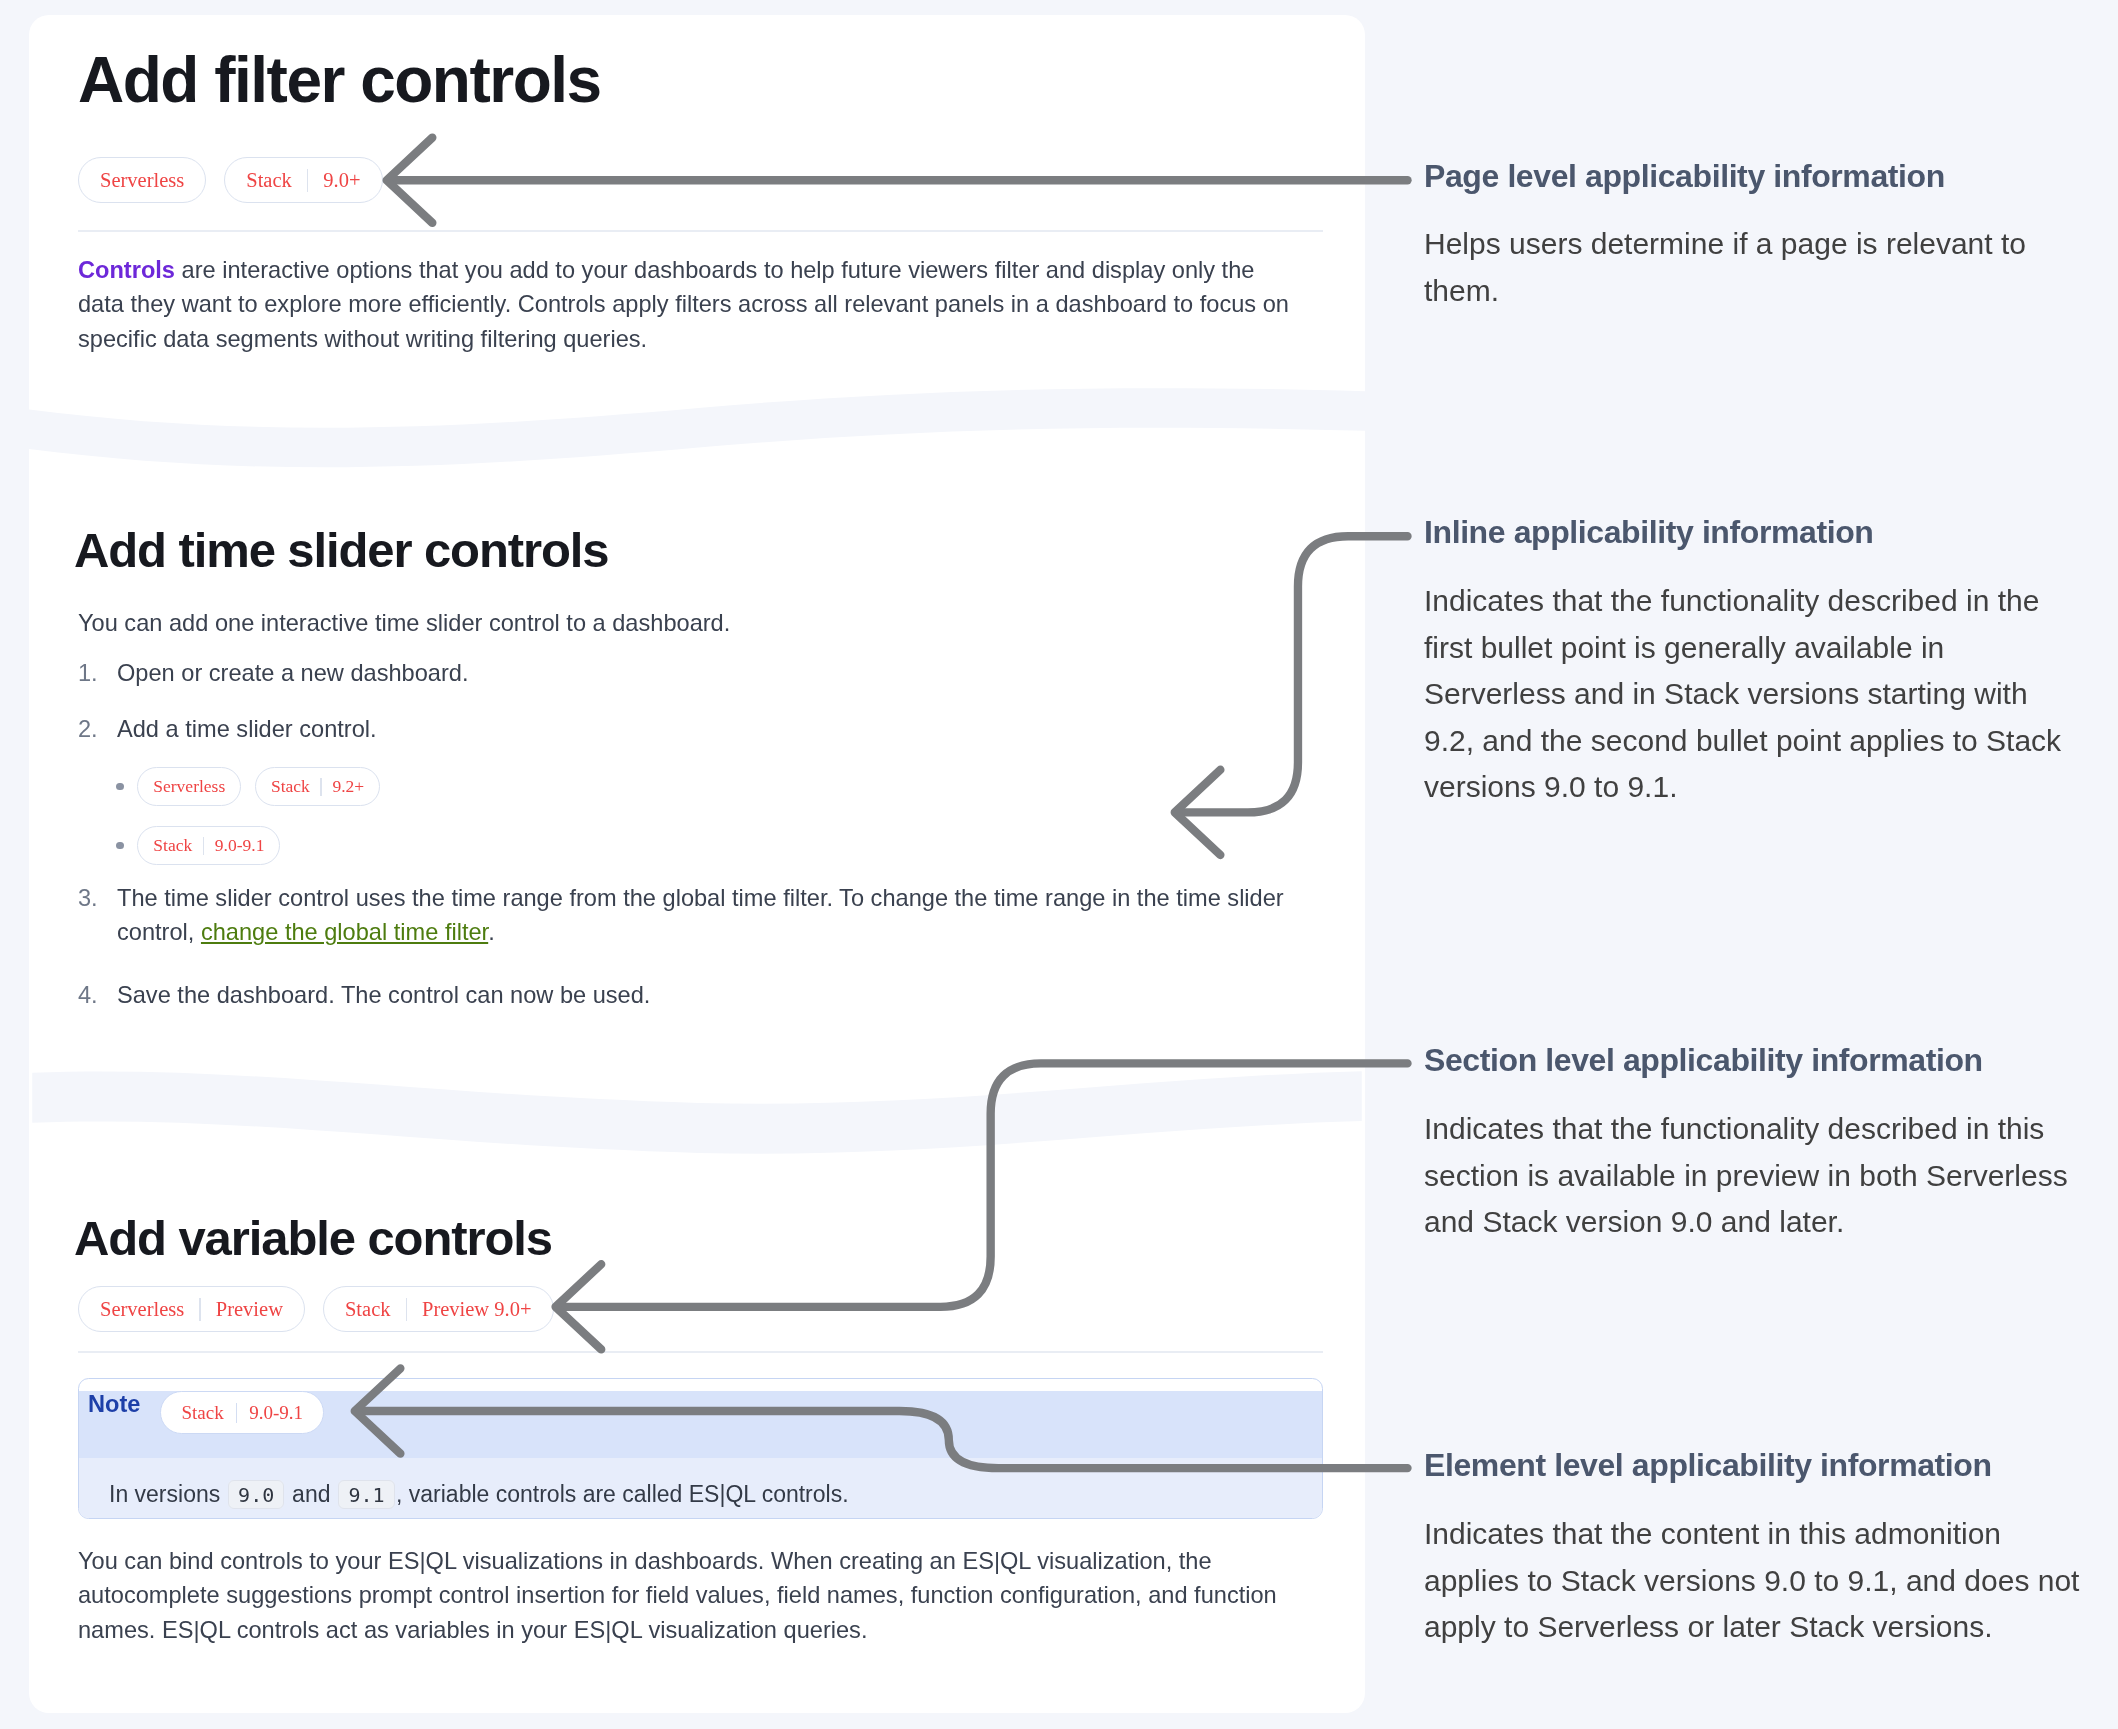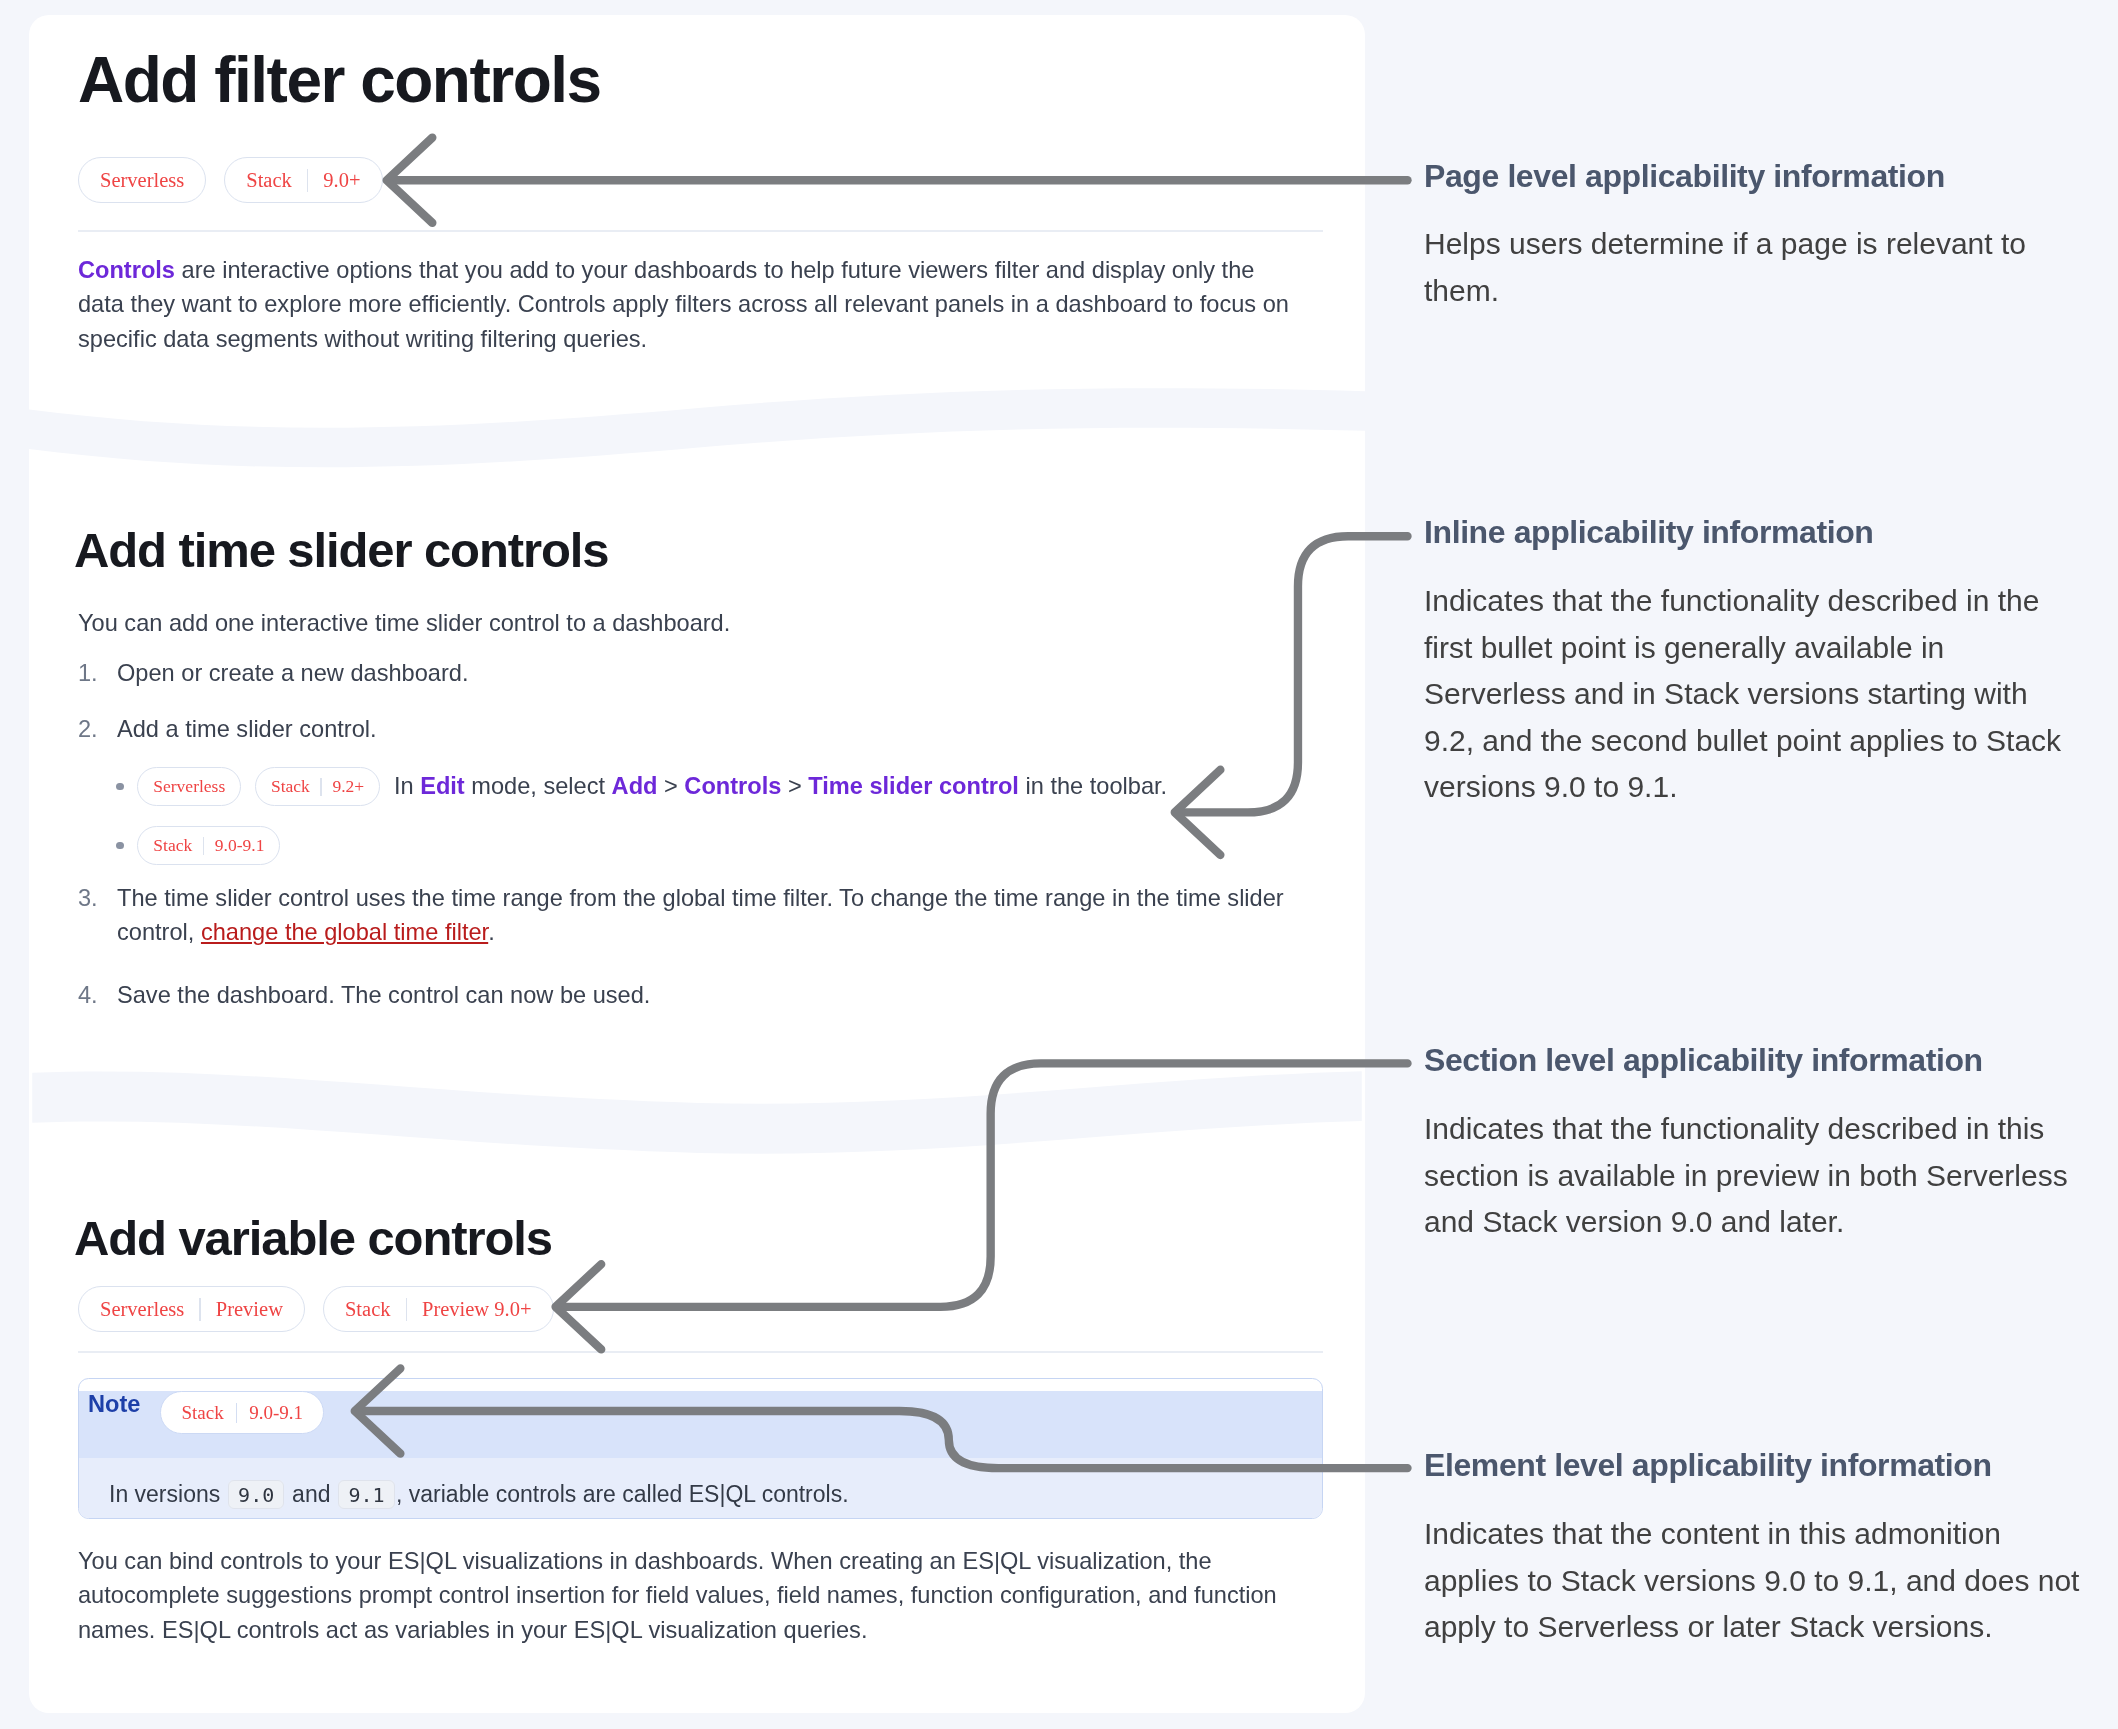--- a/index.html
+++ b/index.html
@@ -25,21 +25,21 @@
     position:absolute;left:78px;top:43px;
     font-size:64px;font-weight:700;color:#17191f;letter-spacing:-1.5px;
   }
   .h2{
     position:absolute;left:74px;
     font-size:49px;font-weight:700;color:#17191f;letter-spacing:-1.1px;
   }
   .body-text{font-size:23.6px;line-height:1.46;color:#3a414f;}
   .para{position:absolute;left:78px;}
   .seg-b{font-weight:700;color:#6d28d9;}
-  .seg-link{color:#b91c1c;text-decoration:underline;cursor:pointer;}
+  .seg-link{color:#4d7c0f;text-decoration:underline;cursor:pointer;}
   .seg-code{
     font-family:"DejaVu Sans Mono", monospace;
     font-size:20px;color:#2f3540;background:#eef1f6;
     border:0.8px solid #dfe3ec;border-radius:6px;padding:1.5px 9px;margin:0 1.5px;
   }
 
   
   .badge-row{position:absolute;display:flex;gap:18px;align-items:center;}
   .badge{
     display:inline-flex;align-items:center;background:#fff;
@@ -143,21 +143,20 @@
   <div class="bullet" style="top:767px;">
     <span class="dot"></span>
     <span class="badge small">
         <span>Serverless</span>
       </span>
     <span class="badge small">
         <span>Stack</span>
         <span class="sep"></span>
         <span>9.2+</span>
       </span>
-    <span class="btext"><span>In </span><span class="seg-b">Edit</span><span> mode, select </span><span class="seg-b">Add</span><span> &gt; </span><span class="seg-b">Controls</span><span> &gt; </span><span class="seg-b">Time slider control</span><span> in the toolbar.</span></span>
   </div>
 
   <div class="bullet" style="top:826px;">
     <span class="dot"></span>
     <span class="badge small">
         <span>Stack</span>
         <span class="sep"></span>
         <span>9.0-9.1</span>
       </span>
   </div>

